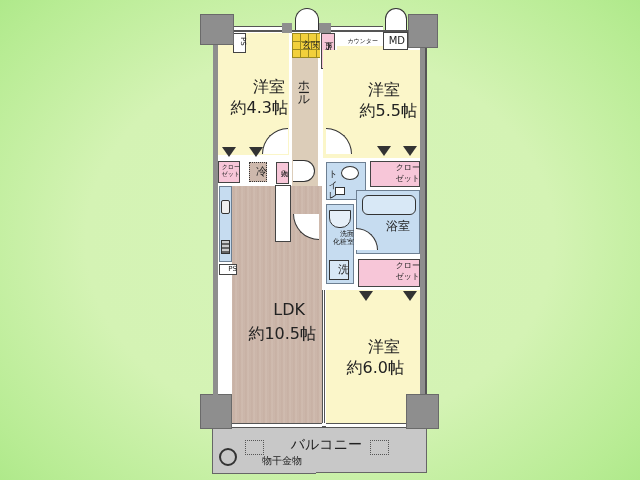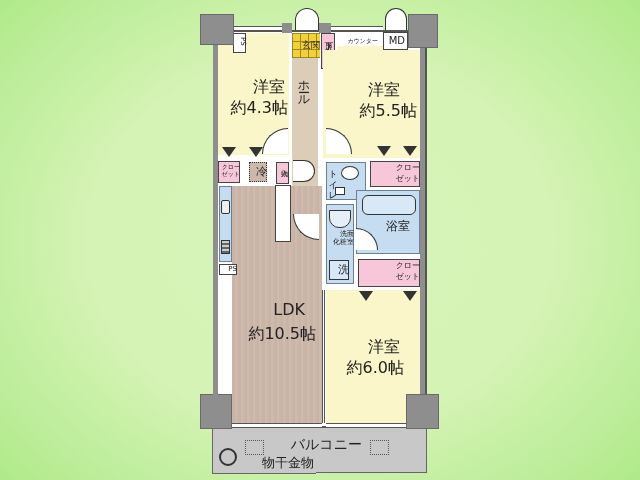--- a/index.html
+++ b/index.html
@@ -28,21 +28,21 @@
   .balcony { background:#c8c8c8; border:1px solid #666; }
   .win { background:#fff; border-top:1px solid #555; border-bottom:1px solid #555; }
   .tri-o { width:0; height:0; border-left:7px solid transparent; border-right:7px solid transparent; border-top:10px solid #333; }
 </style>
 </head>
 <body>
 
 <div class="abs balcony" style="left:212px;top:427px;width:215px;height:46px;"></div>
 <div class="abs" style="left:212px;top:461px;width:104px;height:13px;background:#c8c8c8;border-left:1px solid #666;border-bottom:1px solid #666;"></div>
 <div class="abs label big" style="left:282px;top:436px;width:80px;font-size:14px;">バルコニー</div>
-<div class="abs label tiny" style="left:262px;top:455px;width:40px;font-size:13px;">物干金物</div>
+<div class="abs label tiny" style="left:262px;top:455px;width:40px;font-size:10px;">物干金物</div>
 <div class="abs" style="left:245px;top:440px;width:19px;height:15px;border:1px dotted #555;"></div>
 <div class="abs" style="left:370px;top:440px;width:19px;height:15px;border:1px dotted #555;"></div>
 <div class="abs" style="left:219px;top:448px;width:18px;height:18px;border:2px solid #333;border-radius:50%;"></div>
 
 <div class="abs" style="left:213px;top:30px;width:214px;height:398px;background:#fff;border:2px solid #555;"></div>
 
 <div class="abs yellow" style="left:217px;top:33px;width:72px;height:122px;"></div>
 <div class="abs label big" style="left:225px;top:77px;width:60px;">洋室</div>
 <div class="abs label big" style="left:222px;top:98px;width:66px;">約4.3帖</div>
 <div class="abs white" style="left:233px;top:33px;width:13px;height:20px;"></div>

